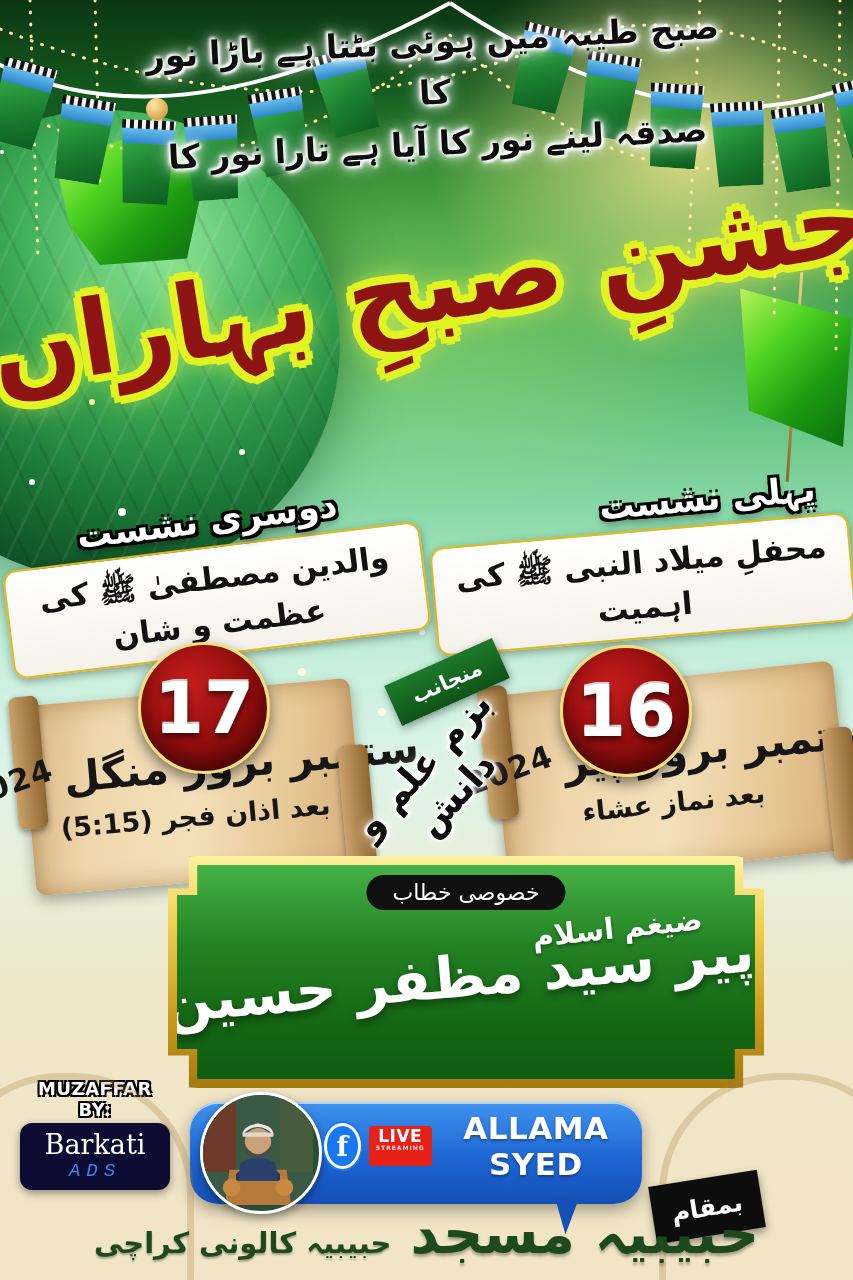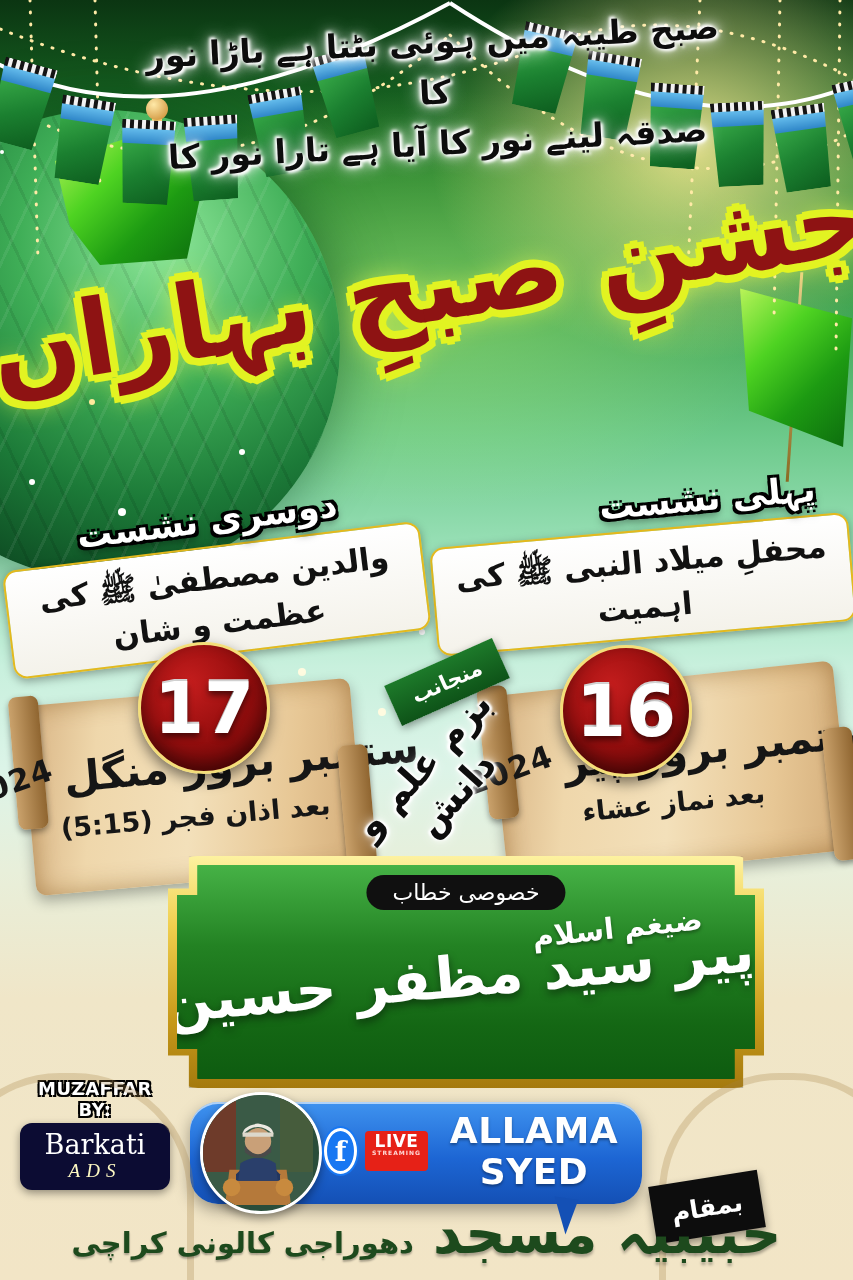--- a/index.html
+++ b/index.html
@@ -102,39 +102,39 @@
   .gb-honorific{position:absolute;right:52px;top:46px;color:#fff;font-size:29px;font-weight:bold;
     transform:rotate(-6deg);text-shadow:0 2px 4px rgba(0,0,0,.4);}
   .gb-speaker{position:absolute;left:0;right:0;top:78px;text-align:center;color:#fff;font-size:57px;font-weight:bold;
     transform:rotate(-5deg);white-space:nowrap;text-shadow:0 4px 8px rgba(0,0,0,.45);}
   
   .designed{left:20px;top:1078px;width:150px;text-align:center;}
   .designed .d-label{font-size:18px;font-weight:bold;color:#fff;letter-spacing:.5px;
     text-shadow:-2px -2px 0 #000,2px -2px 0 #000,-2px 2px 0 #000,2px 2px 0 #000;}
   .designed .d-box{margin-top:3px;background:#0c0c33;border-radius:12px;padding:6px 14px 8px;box-shadow:0 3px 8px rgba(0,0,0,.4);}
   .designed .d-brand{font-family:"DejaVu Serif",serif;font-size:27px;color:#fff;}
-  .designed .d-sub{font-family:Liberation Serif, serif;font-style:italic;font-size:19px;color:#fef9c3;letter-spacing:6px;}
+  .designed .d-sub{font-family:Liberation Mono, monospace;font-style:italic;font-size:19px;color:#3b82f6;letter-spacing:6px;}
   .designed .d-phone{margin-top:5px;background:#fff;border-radius:13px;padding:3px 4px;font-size:17px;font-weight:bold;color:#111;}
   
   .live-banner{left:190px;top:1102px;width:452px;height:102px;border-radius:28px;
     background:linear-gradient(180deg,#3f93ef 0%,#1d66d4 55%,#1450b5 100%);
     box-shadow:0 6px 16px rgba(0,0,0,.35),inset 0 2px 0 rgba(255,255,255,.6);}
   .live-tail{position:absolute;left:362px;bottom:-30px;width:0;height:0;
     border-left:16px solid transparent;border-right:8px solid transparent;border-top:36px solid #1450b5;transform:rotate(8deg);}
   .avatar{position:absolute;left:10px;top:-10px;width:116px;height:116px;border-radius:50%;overflow:hidden;
     border:3px solid #fff;box-shadow:0 4px 10px rgba(0,0,0,.4);background:#2a4d3a;}
   .lb-content{position:absolute;left:134px;top:8px;right:10px;text-align:center;color:#fff;}
   .lb-row1{display:flex;align-items:center;justify-content:center;gap:8px;}
   .fb-icon{width:40px;height:40px;border-radius:50%;background:#1877f2;border:3px solid #fff;
     display:flex;align-items:center;justify-content:center;color:#fff;font-size:27px;font-weight:bold;
     font-family:"DejaVu Serif",serif;box-shadow:0 0 0 2px #1877f2;}
   .live-chip{background:#e62117;border-radius:4px;padding:2px 7px 15px;line-height:1;text-align:center;}
   .live-chip .lv{font-size:17px;font-weight:bold;color:#fff;letter-spacing:.5px;}
   .live-chip .st{font-size:6px;font-weight:bold;color:#ffd9d6;letter-spacing:1px;}
-  .lb-line1{font-size:36px;font-weight:bold;letter-spacing:.5px;text-shadow:0 2px 3px rgba(0,0,0,.35);}
+  .lb-line1{font-size:31px;font-weight:bold;letter-spacing:.5px;text-shadow:0 2px 3px rgba(0,0,0,.35);}
   .lb-line2{font-size:33px;font-weight:bold;letter-spacing:.5px;margin-top:2px;text-shadow:0 2px 3px rgba(0,0,0,.35);}
   
   .venue-badge{left:652px;top:1178px;width:110px;height:58px;background:#0d0d0d;transform:rotate(-9deg);
     display:flex;align-items:center;justify-content:center;color:#fff;font-size:25px;font-weight:bold;
     box-shadow:0 4px 8px rgba(0,0,0,.4);}
   .venue-line{left:0;bottom:14px;width:100%;text-align:center;direction:rtl;white-space:nowrap;color:#1d4a1d;}
   .venue-masjid{font-size:56px;font-weight:bold;text-shadow:0 3px 3px rgba(0,0,0,.3);}
   .venue-addr{font-size:29px;font-weight:bold;margin-right:14px;text-shadow:0 2px 2px rgba(0,0,0,.3);}
   .arch{bottom:0;width:240px;height:200px;border:7px solid rgba(165,130,70,.28);border-bottom:none;
     border-radius:120px 120px 0 0;}
@@ -271,16 +271,16 @@
       </div>
     </div>
   </div>
 
   <div class="abs arch" style="left:-60px;"></div>
   <div class="abs arch" style="right:-60px;"></div>
 
   <div class="abs venue-badge rtl">بمقام</div>
   <div class="abs venue-line">
     <span class="venue-masjid">حبیبیہ مسجد</span>
-    <span class="venue-addr">دھوراجی کالونی کراچی</span>
+    <span class="venue-addr">حبیبیہ کالونی کراچی</span>
   </div>
 
 </div>
 
 </body></html>

